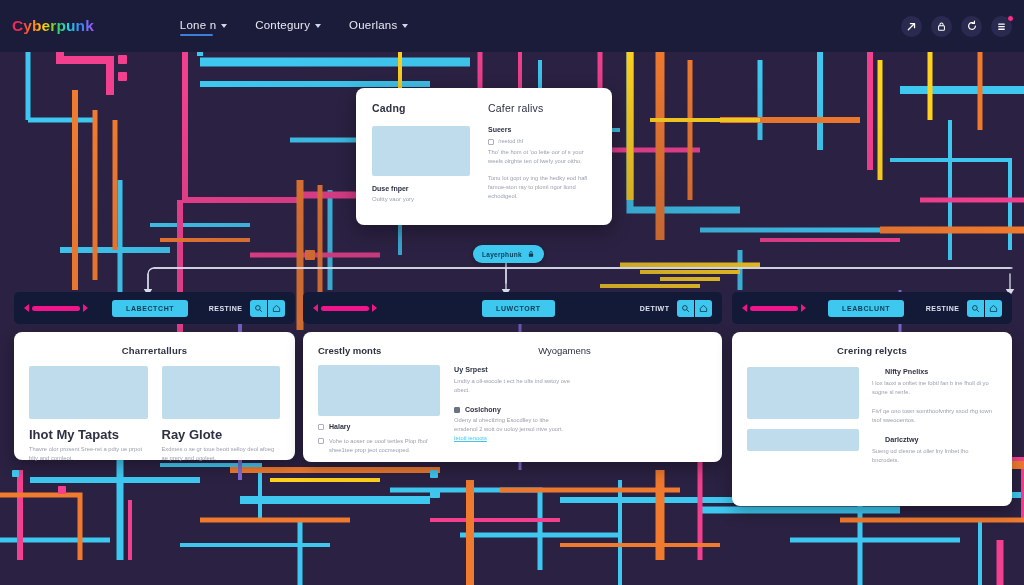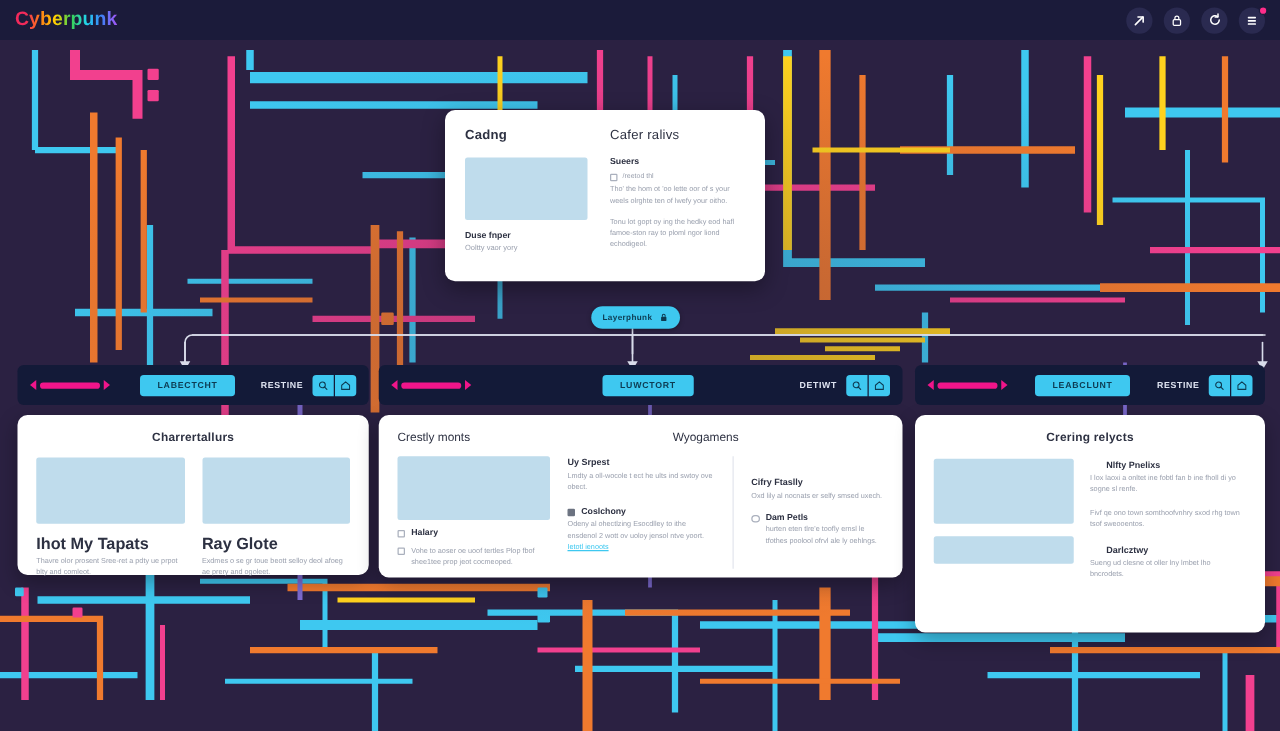--- a/index.html
+++ b/index.html
@@ -34,21 +34,21 @@
     pointer-events: none;
     background:
       radial-gradient(ellipse 78% 62% at 50% 46%, rgba(43,33,66,0.30) 0%, rgba(43,33,66,0.0) 65%);
   }
 
   
   #topbar {
     position: absolute;
     top: 0; left: 0;
     width: 1024px;
-    height: 32px;
+    height: 52px;
     background: #1b1b3a;
     display: flex;
     align-items: center;
     z-index: 30;
   }
   #logo {
     margin-left: 12px;
     font-size: 15.5px;
     font-weight: bold;
     letter-spacing: .1px;
@@ -283,21 +283,21 @@
 
   
   .lp-cols { display: flex; gap: 14px; margin-top: 10px; }
   .lp-col { flex: 1; }
   .lp-thumb { width: 100%; height: 53px; background: #bfdcec; border-radius: 2px; }
   .lp-h { margin-top: 8px; font-size: 13px; font-weight: bold; color: #2d3142; }
   .lp-p { margin-top: 3px; font-size: 5.8px; color: #9aa0ae; line-height: 1.55; }
 
   
   .mp-head { display: flex; align-items: baseline; }
-  .mp-t1 { font-size: 9.5px; font-weight: normal; color: #2d3142; width: 150px; flex: none; }
+  .mp-t1 { font-size: 9.5px; font-weight: bold; color: #2d3142; width: 150px; flex: none; }
   .mp-t2 { font-size: 9.5px; font-weight: normal; color: #2d3142; flex: 1; text-align: center; padding-right: 46px; }
   .mp-body { display: flex; margin-top: 9px; gap: 14px; }
   .mp-c1 { width: 122px; flex: none; }
   .mp-c2 { width: 118px; flex: none; }
   .mp-c3 { flex: 1; border-left: 1px solid #e3e6ee; padding-left: 14px; padding-top: 16px; }
   .mp-thumb { width: 100%; height: 51px; background: #bfdcec; border-radius: 2px; }
   .opt-row { display: flex; align-items: flex-start; gap: 5px; margin-top: 7px; }
   .opt-row .cb { margin-top: 1px; }
   .opt-strong { font-size: 7px; font-weight: bold; color: #2d3142; }
   .opt-p { font-size: 5.8px; color: #9aa0ae; line-height: 1.55; }
@@ -451,20 +451,34 @@
     </g>
     <g fill="#f07a2e">
       <rect x="305" y="250" width="10" height="10" rx="1"></rect>
     </g>
   </svg>
   <div id="bg-vignette"></div>
 
   <div id="topbar">
     <div id="logo">Cyberpunk</div>
 
+    <div id="nav-links">
+      <div class="nav-item active">
+        <span>Lone n</span>
+        <span class="caret"></span>
+      </div>
+      <div class="nav-item">
+        <span>Contegury</span>
+        <span class="caret"></span>
+      </div>
+      <div class="nav-item">
+        <span>Ouerlans</span>
+        <span class="caret"></span>
+      </div>
+    </div>
 
     <div id="nav-actions">
       <div class="nav-icon-btn">
         <svg width="11" height="11" viewBox="0 0 12 12">
           <path d="M2.5 9.5 L9 3" stroke="#ffffff" stroke-width="1.4" stroke-linecap="round"></path>
           <path d="M4.8 2.8 H9.3 V7.3" stroke="#ffffff" stroke-width="1.4" stroke-linecap="round" stroke-linejoin="round" fill="none"></path>
         </svg>
       </div>
       <div class="nav-icon-btn">
         <svg width="11" height="11" viewBox="0 0 12 12">
@@ -629,33 +643,20 @@
               <span class="cb checked"></span>
               <span class="opt-strong">Coslchony</span>
             </div>
             <div class="mp-p">
               <span>Odeny al ohectlzing Esocdlley to ithe ensdenol 2 wott ov uoloy jensol ntve yoort.</span>
               <span class="inline-link">Ietotl ienoots</span>
             </div>
           </div>
         </div>
 
-        <div class="mp-c3">
-          <div class="rp-block">
-            <div class="mp-h">Cifry Ftaslly</div>
-            <div class="mp-p">Oxd lily al nocnats er selfy smsed uxech.</div>
-          </div>
-          <div class="opt-row" style="margin-top:0">
-            <span class="radio"></span>
-            <div>
-              <div class="opt-strong">Dam Petls</div>
-              <div class="opt-p" style="margin-top:2px">hurten eten tlre'e toofly ernsl le tfothes poolool ofrvl ale ly oehlngs.</div>
-            </div>
-          </div>
-        </div>
       </div>
     </div>
   </div>
 
   <div class="panel" id="panel-right">
     <div class="panel-bar">
       <div class="slider-ctl">
         <span class="chev chev-l"></span>
         <span class="slider-track"></span>
         <span class="chev chev-r"></span>

